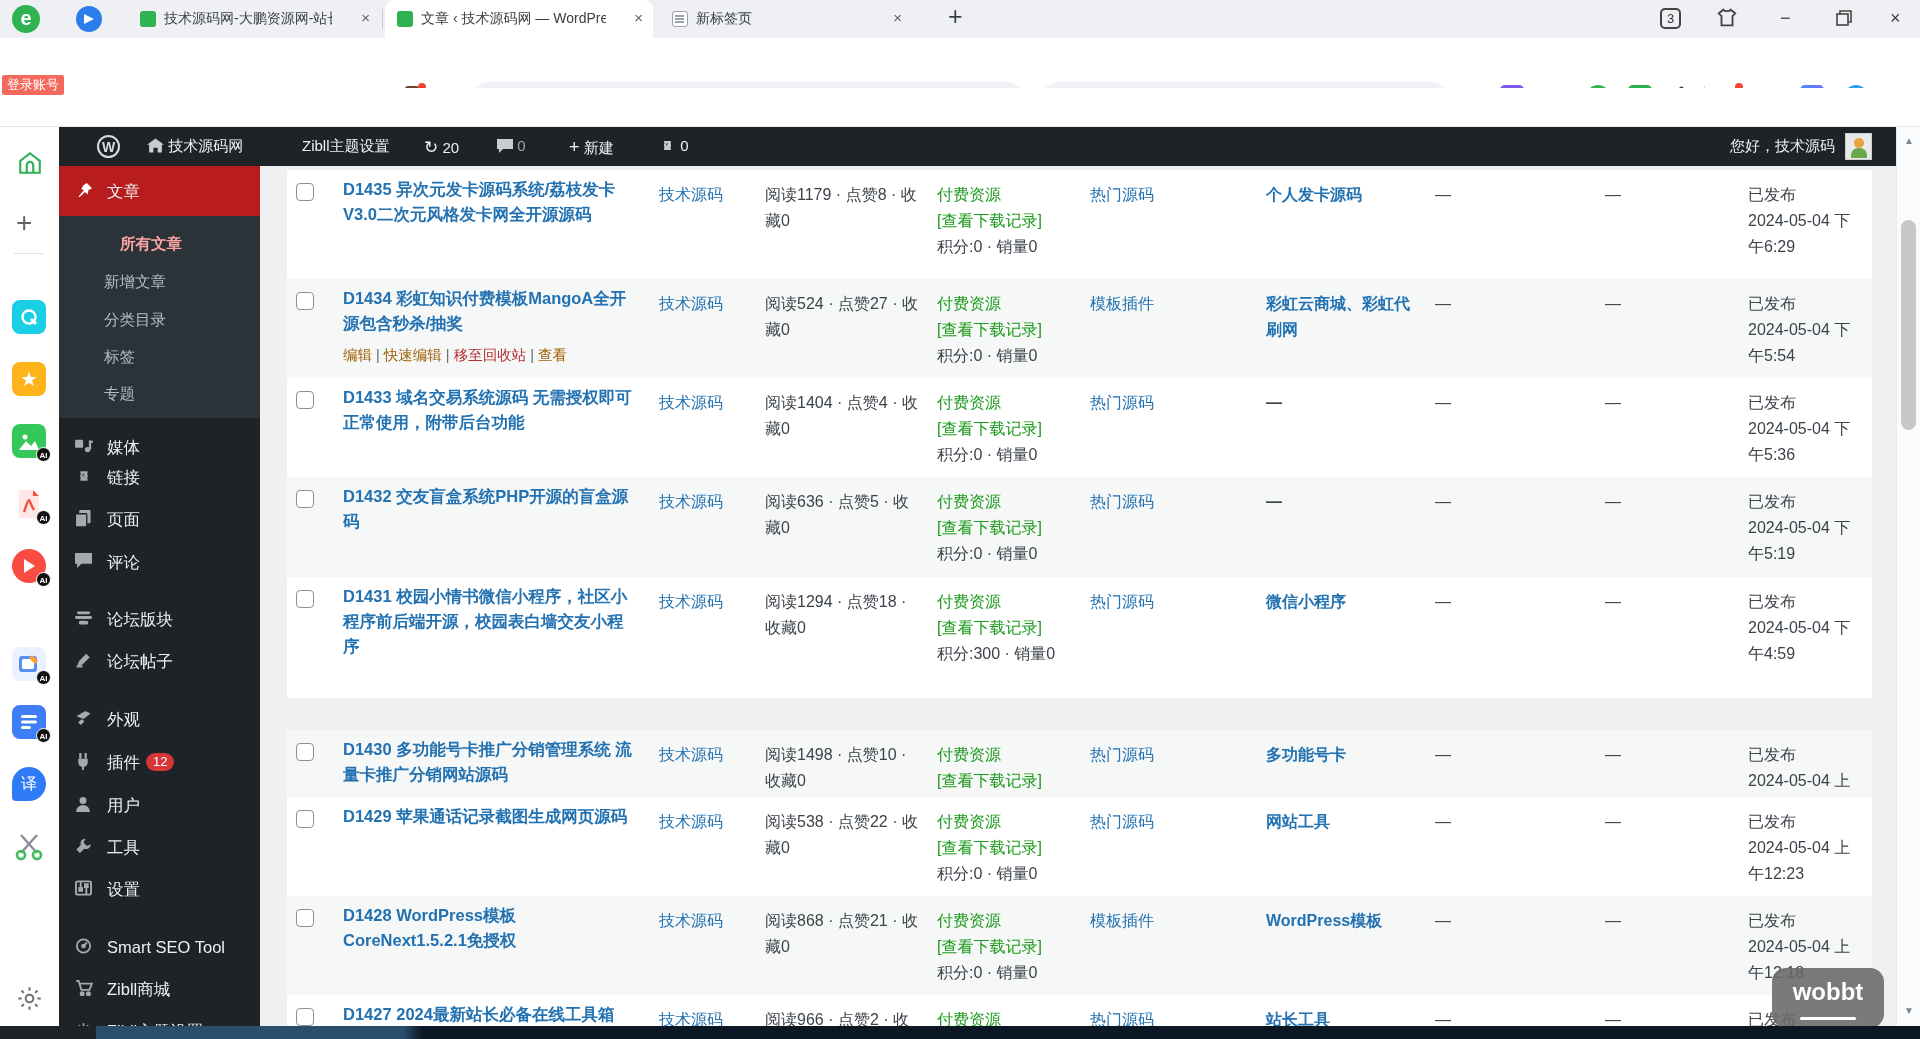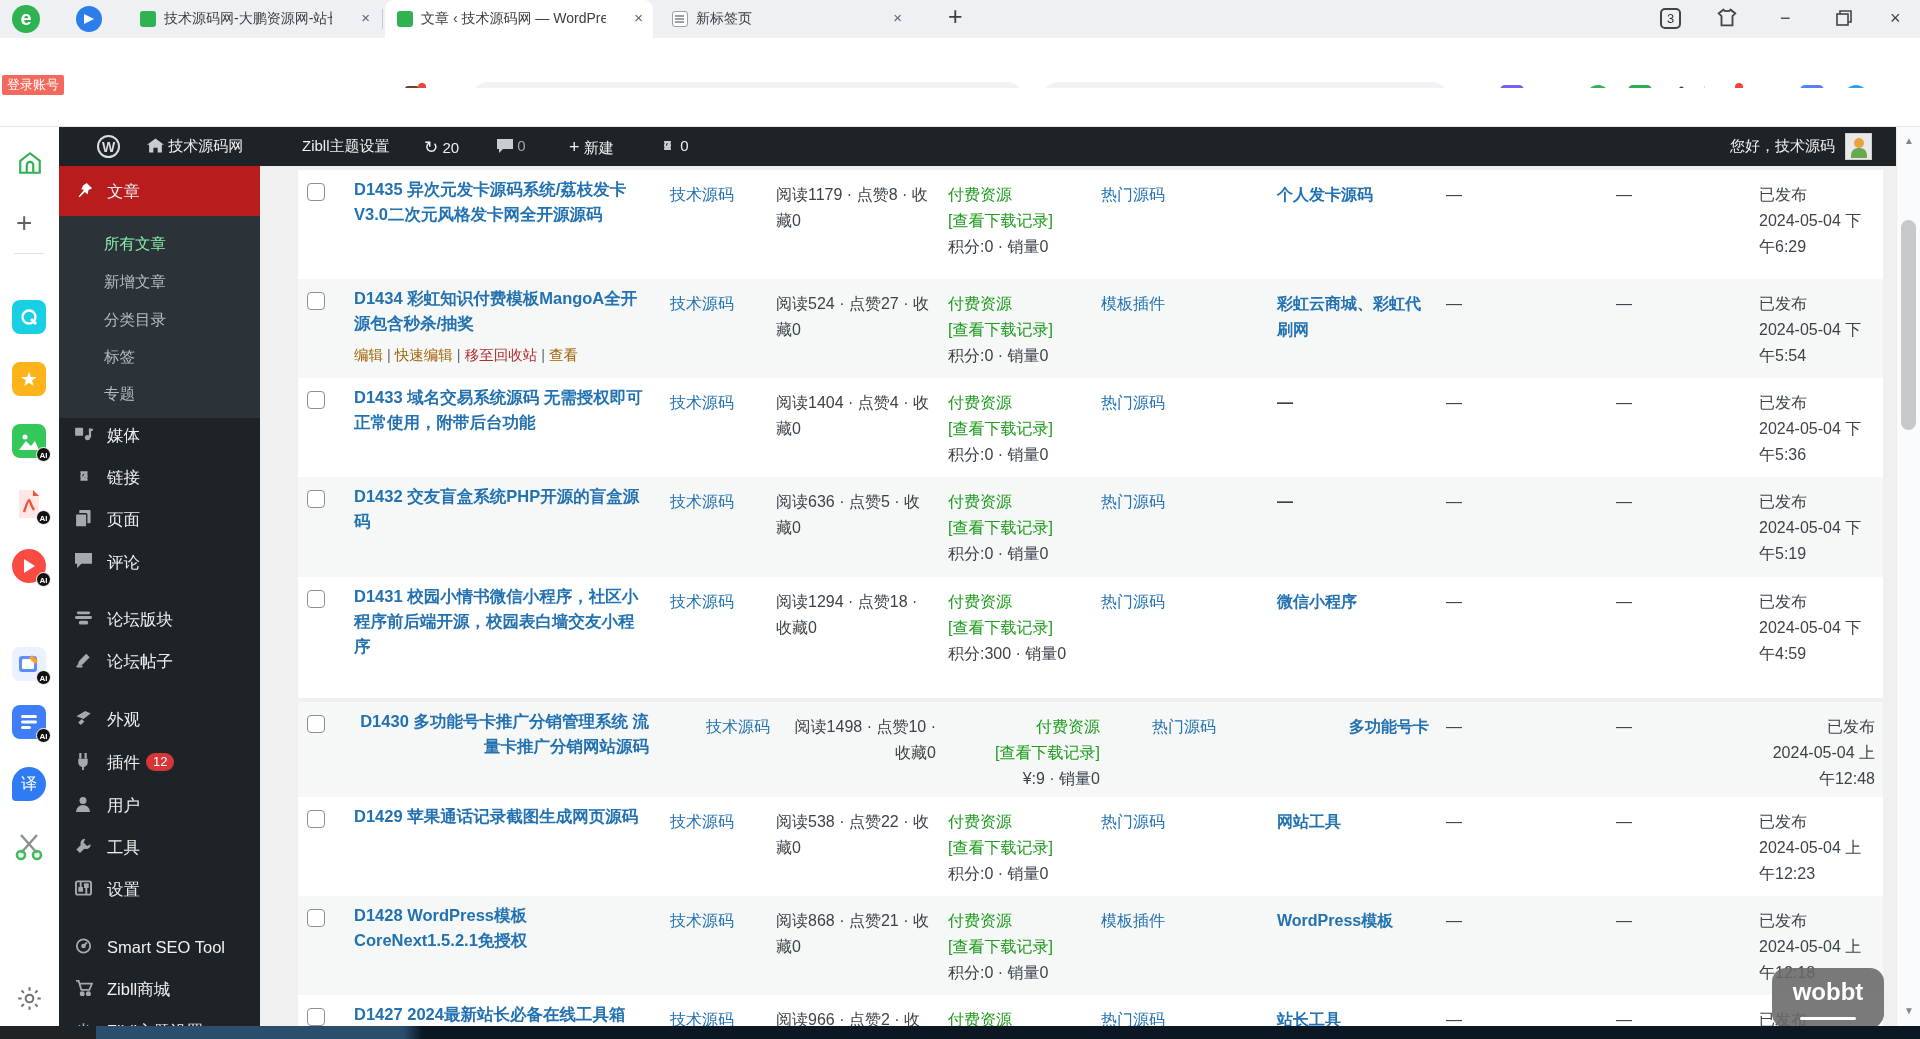--- a/index.html
+++ b/index.html
@@ -63,26 +63,26 @@
   .aibadge { position:absolute; right:-5px; bottom:-4px; width:15px; height:15px; border-radius:50%; background:#111; color:#fff; font-size:8px; text-align:center; line-height:15px; font-weight:bold; border:1.5px solid #fff; }
 
   #sidebar { left:59px; top:166px; width:201px; height:873px; background:#1d2327; color:#f0f0f1; font-size:16.5px; }
   .mi { position:absolute; left:0; width:201px; height:42px; line-height:42px; color:#f0f0f1; }
   .mi .ic { position:absolute; left:16px; top:12px; width:18px; height:18px; color:#a7aaad; }
   .mi .t { position:absolute; left:48px; }
   .posts-current { left:0; top:0; width:201px; height:50px; background:#b91c1c; line-height:50px; }
   .posts-current:after { content:""; position:absolute; right:-8px; top:17px; border-left:8px solid #2271b1; border-top:8px solid transparent; border-bottom:8px solid transparent; }
   .submenu { position:absolute; left:0; top:50px; width:201px; height:202px; background:#2c3338; padding-top:10px; }
   .smi { position:absolute; left:45px; font-size:15.5px; color:#b2bcc3; }
-  .smi.cur { color:#86efac; font-weight:normal; }
+  .smi.cur { color:#fca5a5; font-weight:bold;margin-left:16px; }
   .badge { display:inline-block; background:#d63638; color:#fff; border-radius:9px; font-size:13px; line-height:18px; padding:0 7px; margin-left:6px; vertical-align:2px; }
 
   #content { left:260px; top:166px; width:1636px; height:873px; background:#f0f0f1; }
   #table { position:absolute; left:27px; top:4px; width:1585px; }
-  .row { position:absolute; left:0; width:1585px; background:#fff;margin-left:11px; }
+  .row { position:absolute; left:0; width:1585px; background:#fff; }
   .row.alt { background:#f6f7f7; }
   .cb { position:absolute; left:9px; top:13px; width:18px; height:18px; border:1px solid #8c8f94; border-radius:4px; background:#fff; }
   .c { position:absolute; top:12px; font-size:16px; line-height:26px; color:#3c434a; }
   .c a { color:#2271b1; }
   .c-title { left:56px; top:7px; width:295px; }
   .tlink { font-weight:bold; font-size:16.5px; line-height:25px; color:#2271b1; display:block; }
   .acts { margin-top:6px; font-size:14.5px; color:#646970; }
   .acts a { color:#a16207; } .acts a.red { color:#b32d2e; }
   .c-cat { left:372px; width:100px; }
   .c-stats { left:478px; width:160px; }
@@ -375,21 +375,21 @@
     <span class="t abs" style="left:48px;">文章</span>
   </div>
   <div class="submenu">
     <span class="smi cur" style="top:18px;">所有文章</span>
     <span class="smi" style="top:56px;">新增文章</span>
     <span class="smi" style="top:94px;">分类目录</span>
     <span class="smi" style="top:131px;">标签</span>
     <span class="smi" style="top:168px;">专题</span>
   </div>
   <div id="menu-items">
-      <div class="mi" style="top: 248px;">
+      <div class="mi" style="top: 260px;">
         <span class="ic">
           <svg width="18" height="16" viewBox="0 0 20 18" fill="#a7aaad">
             <rect x="0" y="2" width="9" height="9" rx="1"></rect>
             <circle cx="14" cy="13" r="3"></circle>
             <rect x="15.5" y="3" width="2.5" height="10"></rect>
             <rect x="15.5" y="3" width="4.5" height="2.5"></rect>
           </svg>
         </span>
         <span class="t">媒体</span>
       </div>
@@ -608,21 +608,21 @@
       <a class="green">[查看下载记录]</a>
       <span>积分:300 · 销量0</span>
     </div>
     <div class="c c-topic"><a>热门源码</a></div>
     <div class="c c-tags"><a>微信小程序</a></div>
     <div class="c c-d1">—</div>
     <div class="c c-d2">—</div>
     <div class="c c-date"><span>已发布</span><br><span>2024-05-04 下午4:59</span></div>
   </div>
 
-  <div class="row alt" style="top: 532px; height: 99px; text-align: right;">
+  <div class="row alt" style="top: 560px; height: 99px;">
     <span class="cb"></span>
     <div class="c c-title">
           <a class="tlink">D1430 多功能号卡推广分销管理系统 流量卡推广分销网站源码</a>
         </div>
     <div class="c c-cat"><a>技术源码</a></div>
     <div class="c c-stats">阅读1498 · 点赞10 · 收藏0</div>
     <div class="c c-price">
       <a class="green">付费资源</a>
       <a class="green">[查看下载记录]</a>
       <span>¥:9 · 销量0</span>

